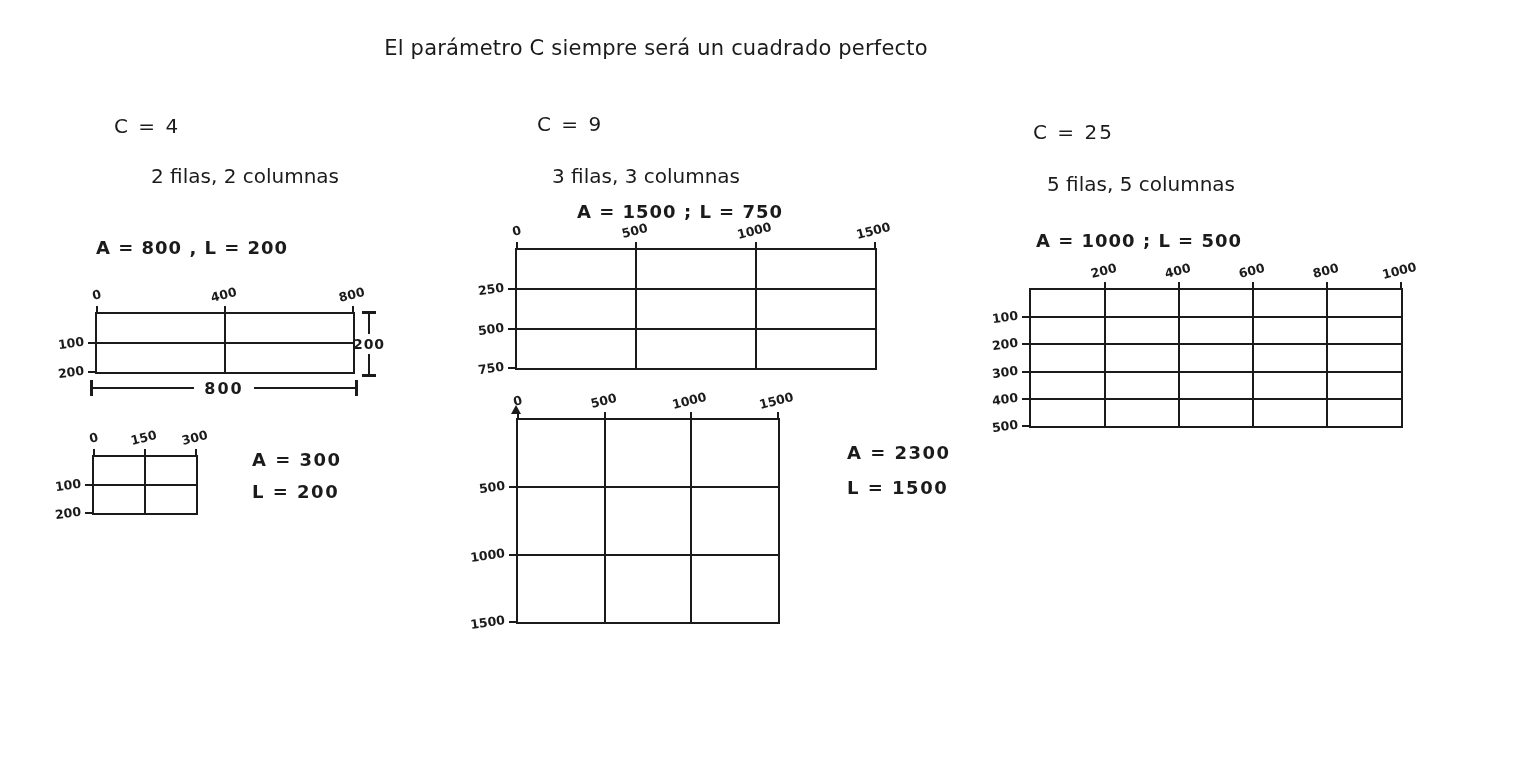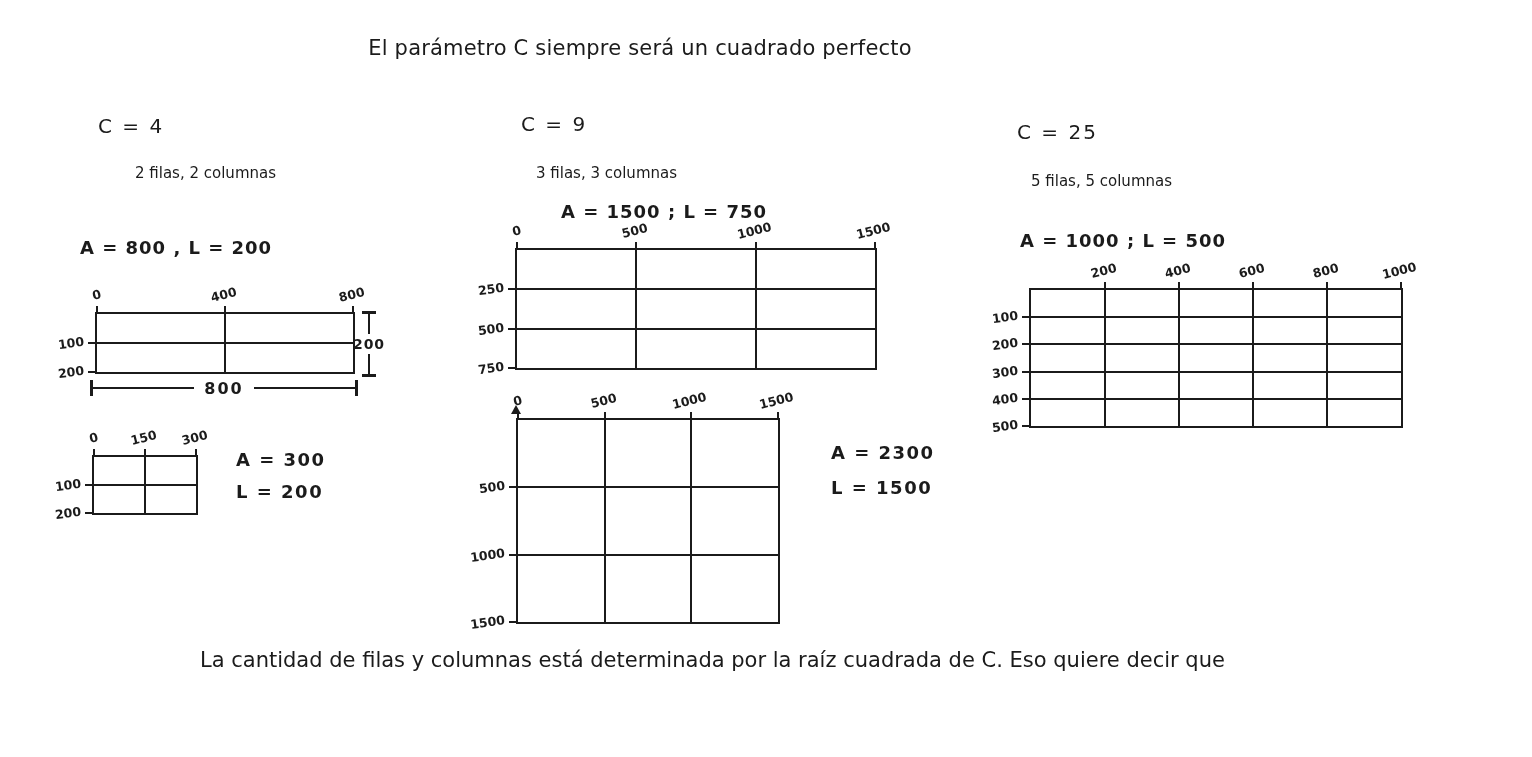--- a/index.html
+++ b/index.html
@@ -1,24 +1,24 @@
 <!DOCTYPE html>
 <html><head>
 <meta charset="utf-8">
 <style>
   html,body{margin:0;padding:0;}
   body{
     width:1532px;height:757px;position:relative;overflow:hidden;
     background:#ffffff;color:#1b1b1b;
     font-family:"DejaVu Sans",sans-serif;
   }
-  .abs{position:absolute;}
+  .abs{position:absolute;padding-left:16px;}
   .title{font-size:21px;letter-spacing:.2px;white-space:nowrap;}
   .c-label{font-size:20px;letter-spacing:2px;white-space:nowrap;}
-  .dims-label{font-size:15px;white-space:nowrap;}
+  .dims-label{font-size:20px;white-space:nowrap;}
   .al-label{font-size:18px;font-weight:700;letter-spacing:1px;white-space:nowrap;}
   .side-label{font-size:18px;font-weight:700;letter-spacing:1.5px;white-space:nowrap;}
   .footer{font-size:21px;line-height:31px;white-space:nowrap;}
 
   
   .grid{
     position:absolute;
     border:2px solid #1b1b1b;
     box-sizing:border-box;
     background:transparent;
@@ -187,14 +187,13 @@
     <div class="llabel" style="top: 40%;">200</div>
     <div class="ltick" style="top: 60%;"></div>
     <div class="llabel" style="top: 60%;">300</div>
     <div class="ltick" style="top: 80%;"></div>
     <div class="llabel" style="top: 80%;">400</div>
     <div class="ltick" style="top: 100%;"></div>
     <div class="llabel" style="top: 100%;">500</div>
   </div>
 
 <div class="abs footer" style="left:200px;top:645px;">
-  <div>La cantidad de filas y columnas está determinada por la raíz cuadrada de C. Eso quiere decir que</div>
 </div>
 
 </body></html>

